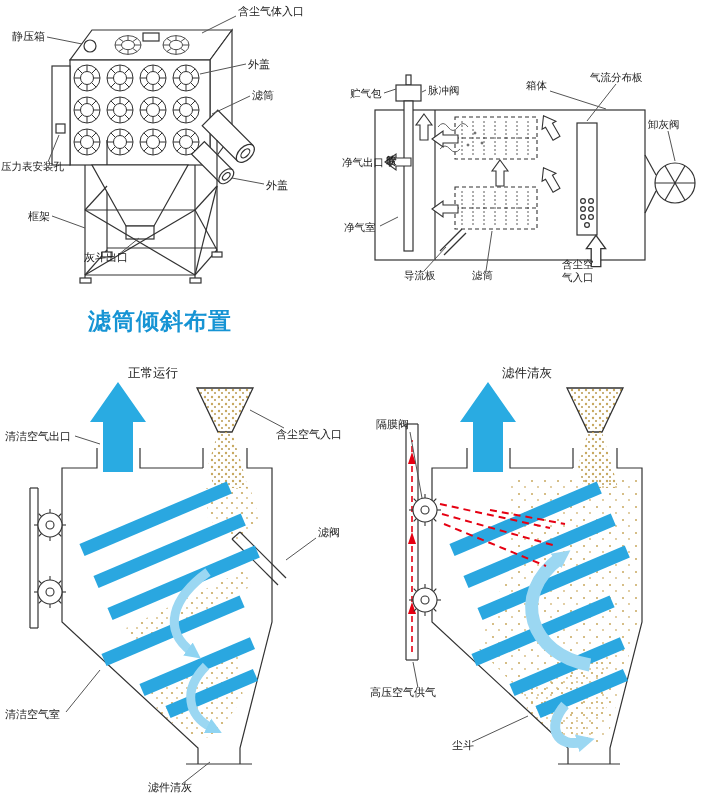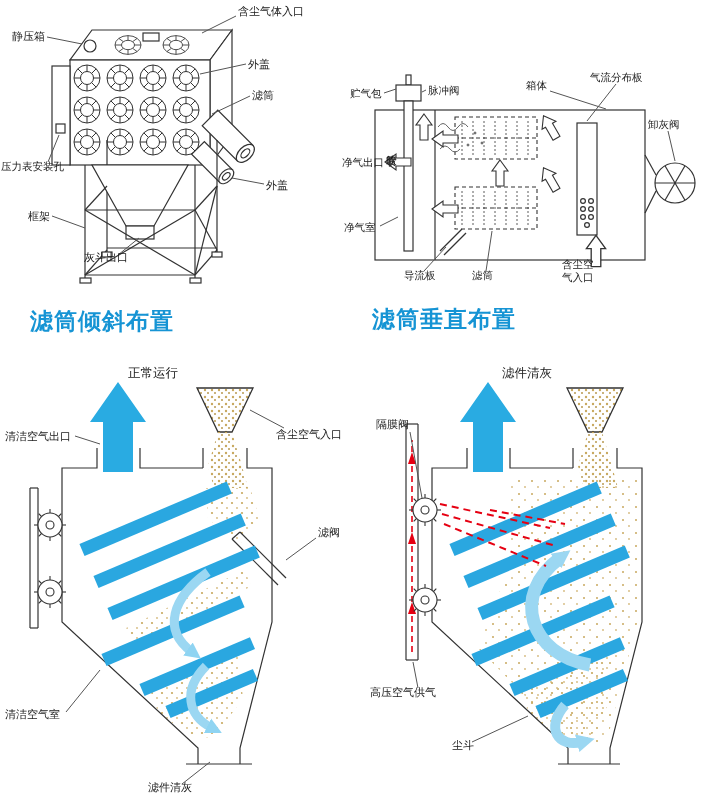--- a/index.html
+++ b/index.html
@@ -9,21 +9,21 @@
   svg text{font-family:"DejaVu Sans",sans-serif;fill:#1a1a1a;}
   .lbl{font-size:11px;}
   .lbl10{font-size:10.5px;}
   .ttl{font-size:12.5px;}
   .vtx{writing-mode:vertical-rl;text-orientation:upright;font-size:10.5px;}
   .ln{stroke:#333;fill:none;stroke-width:1.2;}
   .lnw{stroke:#333;fill:#fff;stroke-width:1.2;}
   .lead{stroke:#555;stroke-width:1;fill:none;}
   .dash{stroke:#333;fill:none;stroke-width:1.1;stroke-dasharray:4 3;}
   .pleat{stroke:#333;fill:none;stroke-width:0.8;stroke-dasharray:2 2;}
-  .dtitle{position:absolute;width:260px;font-weight:bold;
+  .dtitle{position:absolute;width:260px;text-align:center;font-weight:bold;
           font-size:23px;color:#1694d4;letter-spacing:1px;}
   .stripe{fill:#2aa7e0;}
   .softarrow{stroke:#9bd7f2;fill:none;}
 </style>
 </head>
 <body>
 
 <div class="canvas">
 
   <svg style="left:0;top:0" width="340" height="300" viewBox="0 0 340 300">
@@ -228,21 +228,20 @@
       <line class="lead" x1="84" y1="216" x2="106" y2="192"></line>
       <text class="lbl10" x="64" y="224">导流板</text>
       <line class="lead" x1="146" y1="216" x2="152" y2="176"></line>
       <text class="lbl10" x="132" y="224">滤筒</text>
       <text class="lbl10" x="222" y="213">含尘空</text>
       <text class="lbl10" x="222" y="226">气入口</text>
     </g>
   </svg>
 
   <div class="dtitle" style="left:30px;top:306px">滤筒倾斜布置</div>
-  <div class="dtitle" style="left:372px;top:304px">滤筒垂直布置</div>
 
   <svg style="left:0;top:360px" width="360" height="440" viewBox="0 0 360 440">
     <defs>
       <pattern id="dotsDenseA" width="7" height="7" patternUnits="userSpaceOnUse">
         <circle cx="2" cy="2" r="1.2" fill="#c8a85e"></circle>
           <circle cx="5" cy="5" r="1" fill="#b89a50"></circle>
       </pattern>
       <pattern id="dotsA" width="10" height="10" patternUnits="userSpaceOnUse">
         <circle cx="2" cy="3" r="1.1" fill="#c8a85e"></circle>
           <circle cx="7" cy="8" r="0.9" fill="#d4b87a"></circle>

